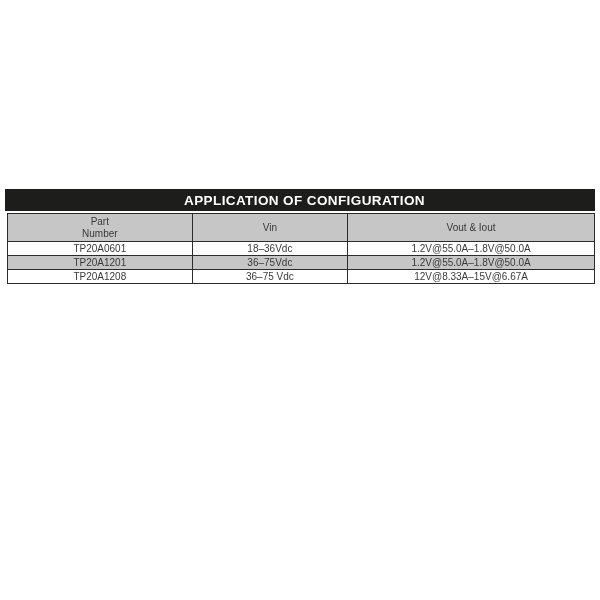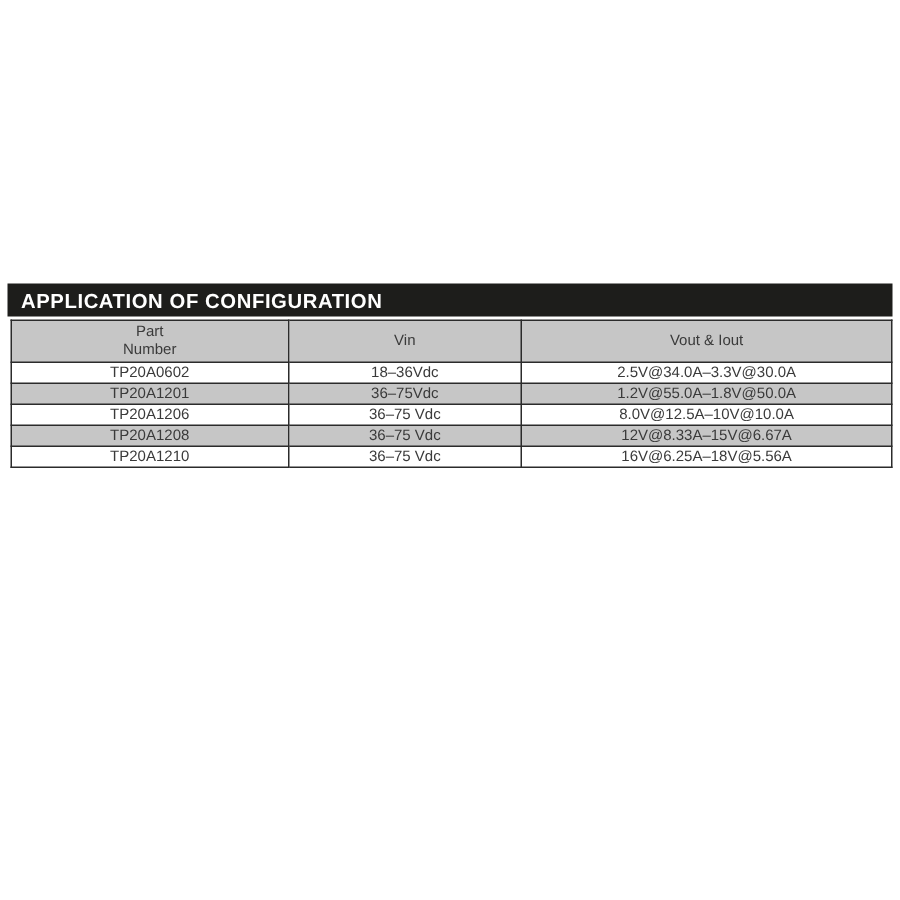--- a/index.html
+++ b/index.html
@@ -3,21 +3,21 @@
 <meta charset="utf-8">
 <style>
   :root{
     --title-bar-bg:#1d1d1b;
     --title-text:#ffffff;
     --header-bg:#c6c6c6;
     --row-alt-bg:#c6c6c6;
     --border:#2b2b2b;
     --text:#3a3a3a;
   }
-  *{box-sizing:border-box;}
+  *{box-sizing:border-box;justify-content:center;}
   html,body{margin:0;padding:0;}
   body{
     width:600px;height:600px;
     background:#ffffff;
     font-family:"Liberation Sans","DejaVu Sans",sans-serif;
     position:relative;
     overflow:hidden;
   }
   .section{
     position:absolute;
@@ -81,39 +81,29 @@
     <thead>
       <tr>
         <th class="col-part">Part
 Number</th>
         <th class="col-vin">Vin</th>
         <th class="col-vout">Vout &amp; Iout</th>
       </tr>
     </thead>
     <tbody>
       <tr>
-        <td>TP20A0602</td>
+        <td>TP20A0601</td>
         <td>18–36Vdc</td>
-        <td>2.5V@34.0A–3.3V@30.0A</td>
+        <td>1.2V@55.0A–1.8V@50.0A</td>
       </tr>
       <tr>
         <td>TP20A1201</td>
         <td>36–75Vdc</td>
         <td>1.2V@55.0A–1.8V@50.0A</td>
       </tr>
       <tr>
-        <td>TP20A1206</td>
-        <td>36–75 Vdc</td>
-        <td>8.0V@12.5A–10V@10.0A</td>
-      </tr>
-      <tr>
         <td>TP20A1208</td>
         <td>36–75 Vdc</td>
         <td>12V@8.33A–15V@6.67A</td>
-      </tr>
-      <tr>
-        <td>TP20A1210</td>
-        <td>36–75 Vdc</td>
-        <td>16V@6.25A–18V@5.56A</td>
       </tr>
     </tbody>
   </table>
 </div>
 
 </body></html>

